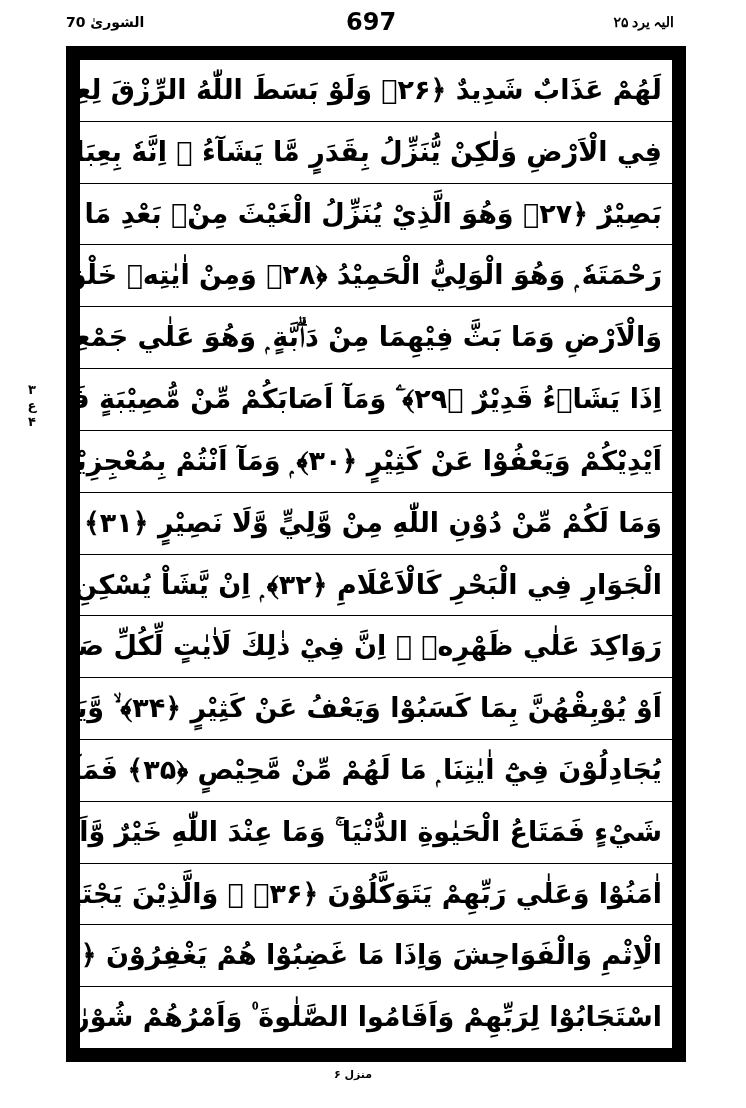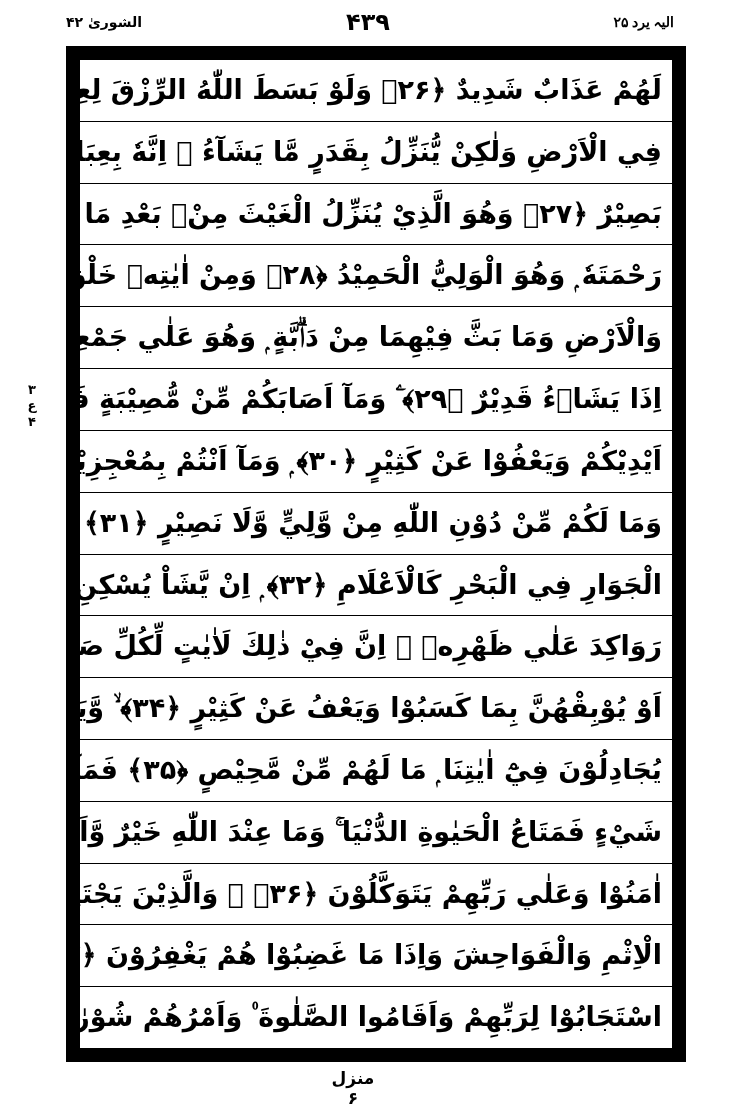--- a/index.html
+++ b/index.html
@@ -28,27 +28,27 @@
     .line { flex: 1; border-bottom: 1.5px solid #000; direction: rtl; text-align: justify;
             text-align-last: justify; font-family: "DejaVu Sans", sans-serif; font-weight: bold;
             font-size: 27px; line-height: 60px; padding: 0 10px; white-space: nowrap;
             overflow: hidden; box-sizing: border-box; }
     .line:last-child { border-bottom: none; }
     .margin-note { position: absolute; left: 10px; top: 382px; width: 44px; height: 70px;
                    direction: rtl; font-weight: bold; font-size: 13px; line-height: 16px;
                    text-align: center; writing-mode: horizontal-tb; }
     .margin-note span { display: block; }
     .footer { position: absolute; top: 1068px; left: 328px; width: 50px; text-align: center;
-              font-weight: bold; font-size: 17px; direction: rtl; }
+              font-weight: bold; font-size: 11px; direction: rtl; }
   </style>
 </head>
 <body>
 
-<div class="hdr hdr-left">الشوریٰ ۴۲</div>
-<div class="hdr hdr-page">۴۳۹</div>
+<div class="hdr hdr-left">الشوریٰ 70</div>
+<div class="hdr hdr-page">697</div>
 <div class="hdr hdr-right">الیہ یرد ۲۵</div>
 
 <div class="margin-note">
   <span>۳</span>
   <span>ع</span>
   <span>۴</span>
 </div>
 
 <div class="frame">
   <div class="frame-deco">

